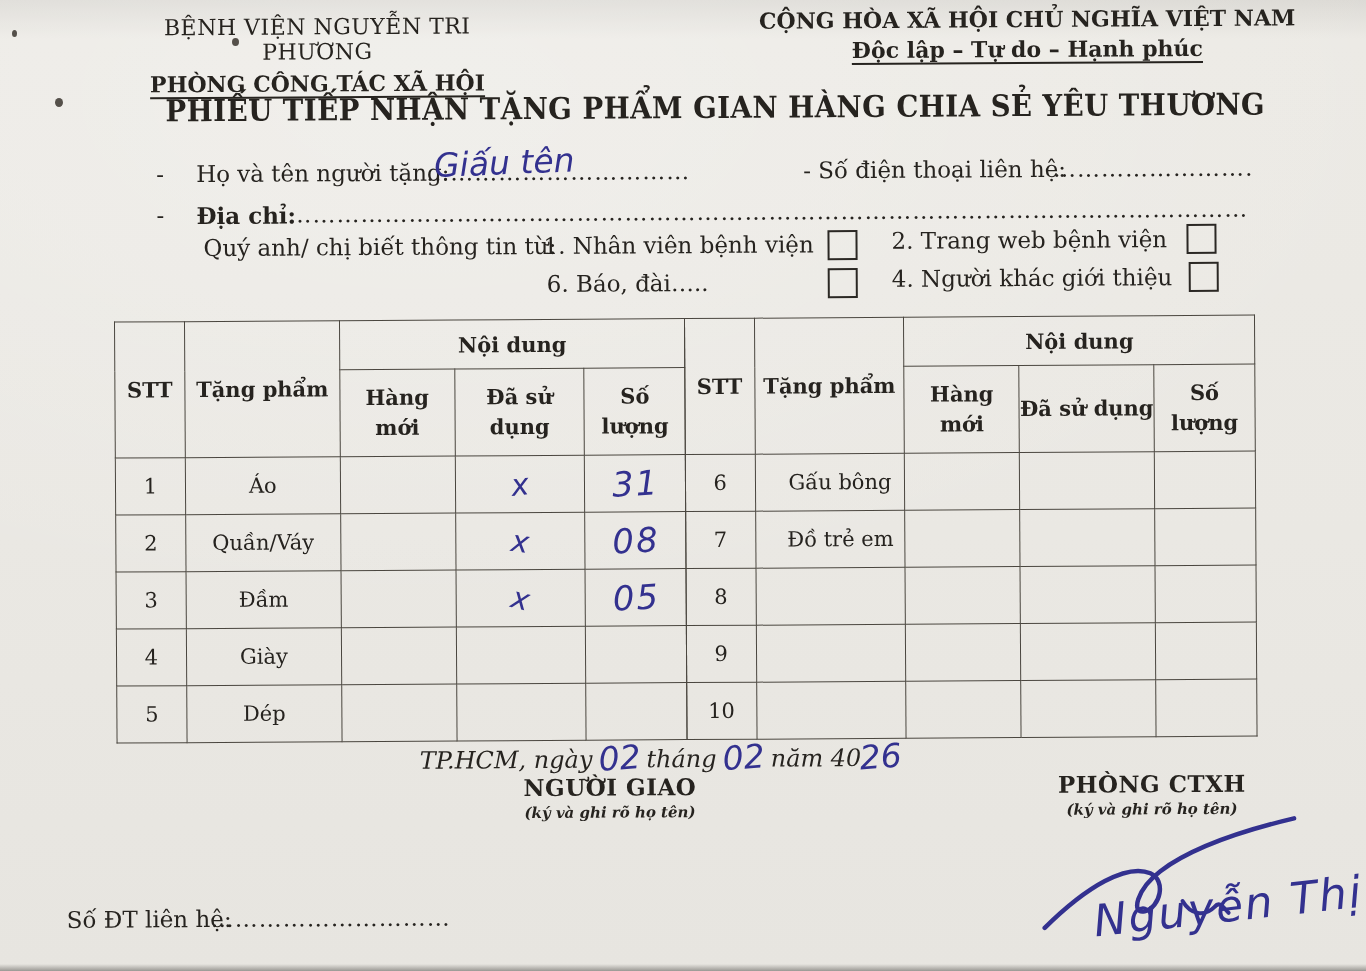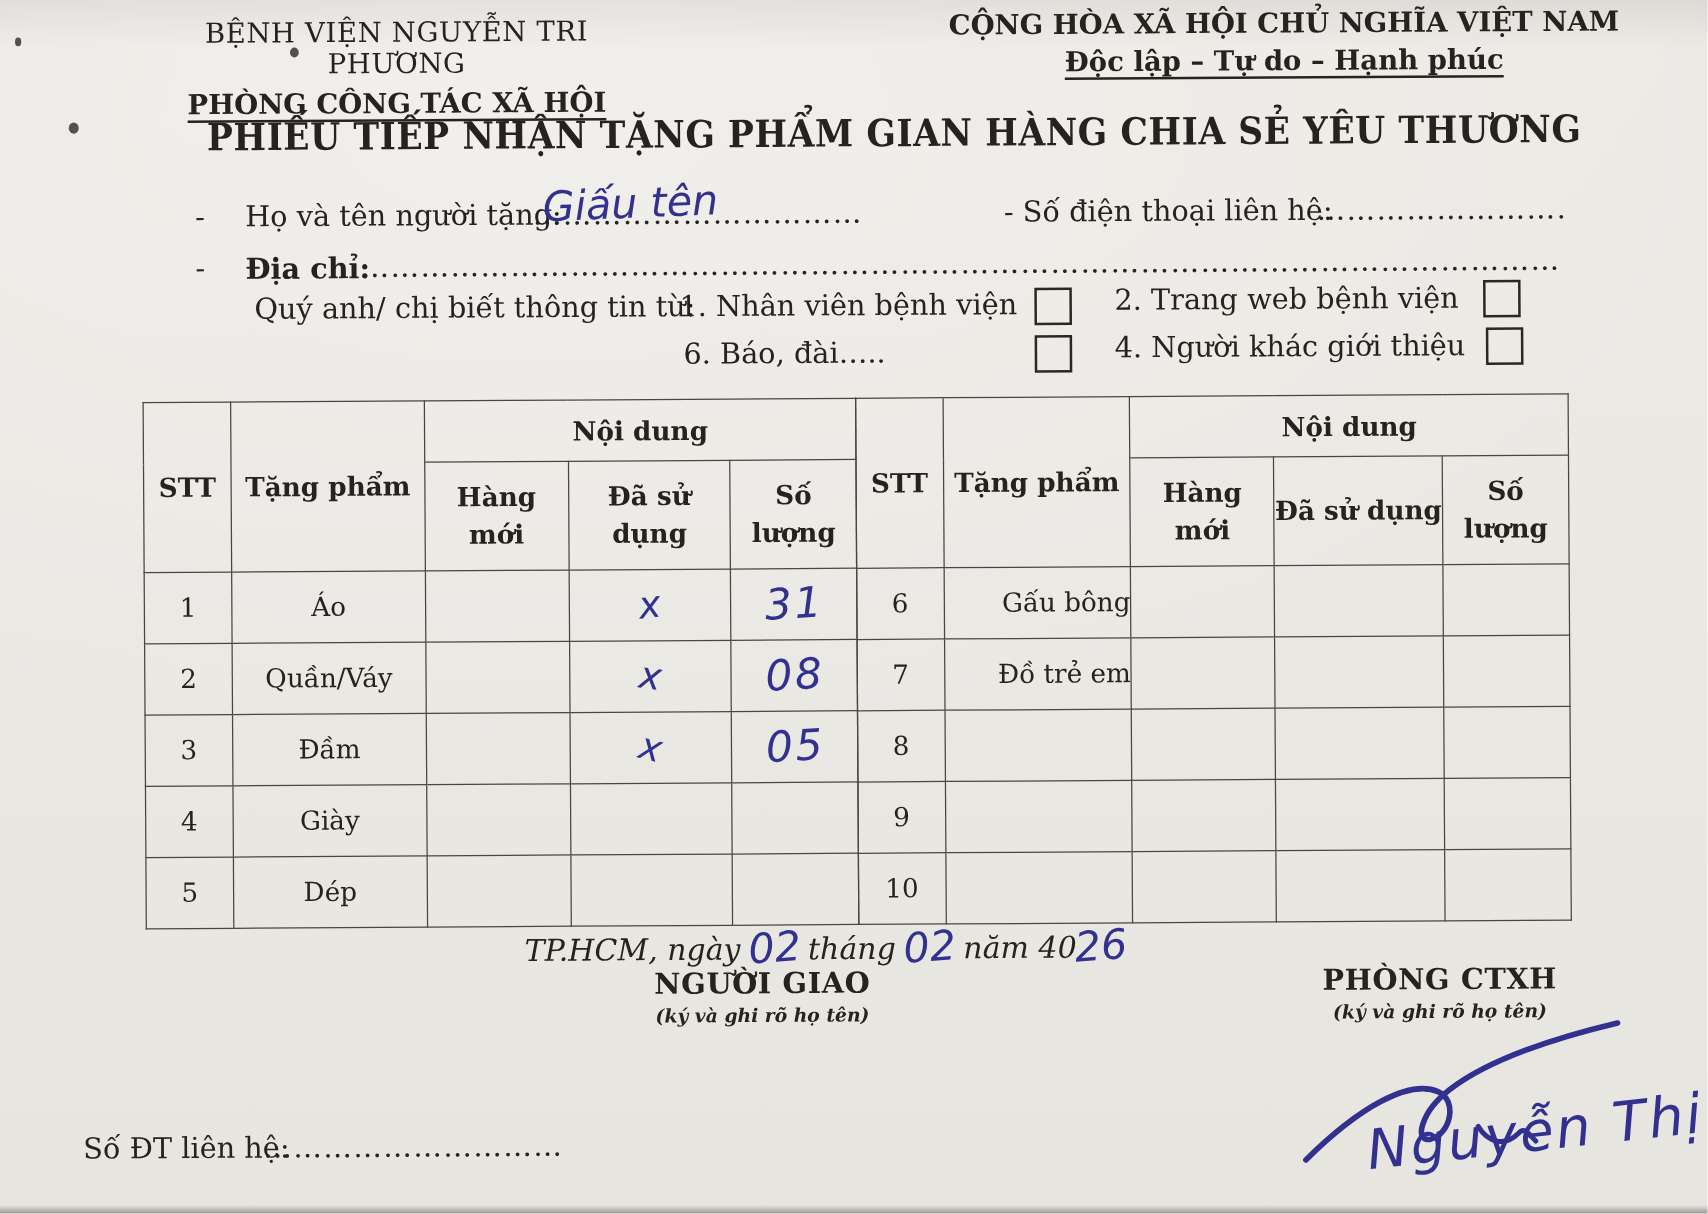--- a/index.html
+++ b/index.html
@@ -41,21 +41,21 @@
   .checkbox{position:absolute;width:26px;height:26px;border:2.5px solid #2b2824;background:transparent;}
   
   .tables{left:115px;top:318px;width:1141px;display:flex;}
   table{border-collapse:collapse;table-layout:fixed;}
   th,td{border:1.6px solid #4a463f;padding:0;overflow:hidden;}
   th{font-size:21px;font-weight:bold;}
   .th-span{height:48px;}
   .th-sub{height:86px;line-height:1.45;}
   td{height:56px;font-size:21px;text-align:center;vertical-align:middle;}
   td.gift-l{}
-  td.gift-r{text-align:right;padding-left:20px;}
+  td.gift-r{text-align:center;padding-left:20px;}
   .hand-x{font-size:30px;display:inline-block;transform:rotate(-6deg);}
   .hand-num{font-size:34px;display:inline-block;transform:rotate(-3deg);letter-spacing:2px;}
   
   .dateline{left:418px;top:736px;display:flex;align-items:baseline;gap:6px;}
   .dateline .printed{font-size:24px;font-style:italic;}
   .dateline .hand{font-size:33px;position:relative;top:2px;transform:rotate(-4deg);}
   .sig-block .t{font-size:23px;font-weight:bold;letter-spacing:.5px;}
   .sig-block .n{font-size:15px;font-weight:bold;font-style:italic;margin-top:3px;}
   .sig-name{font-size:44px;white-space:nowrap;transform:rotate(-6deg);letter-spacing:2px;}
   .speck{position:absolute;border-radius:50%;background:#55504a;}

